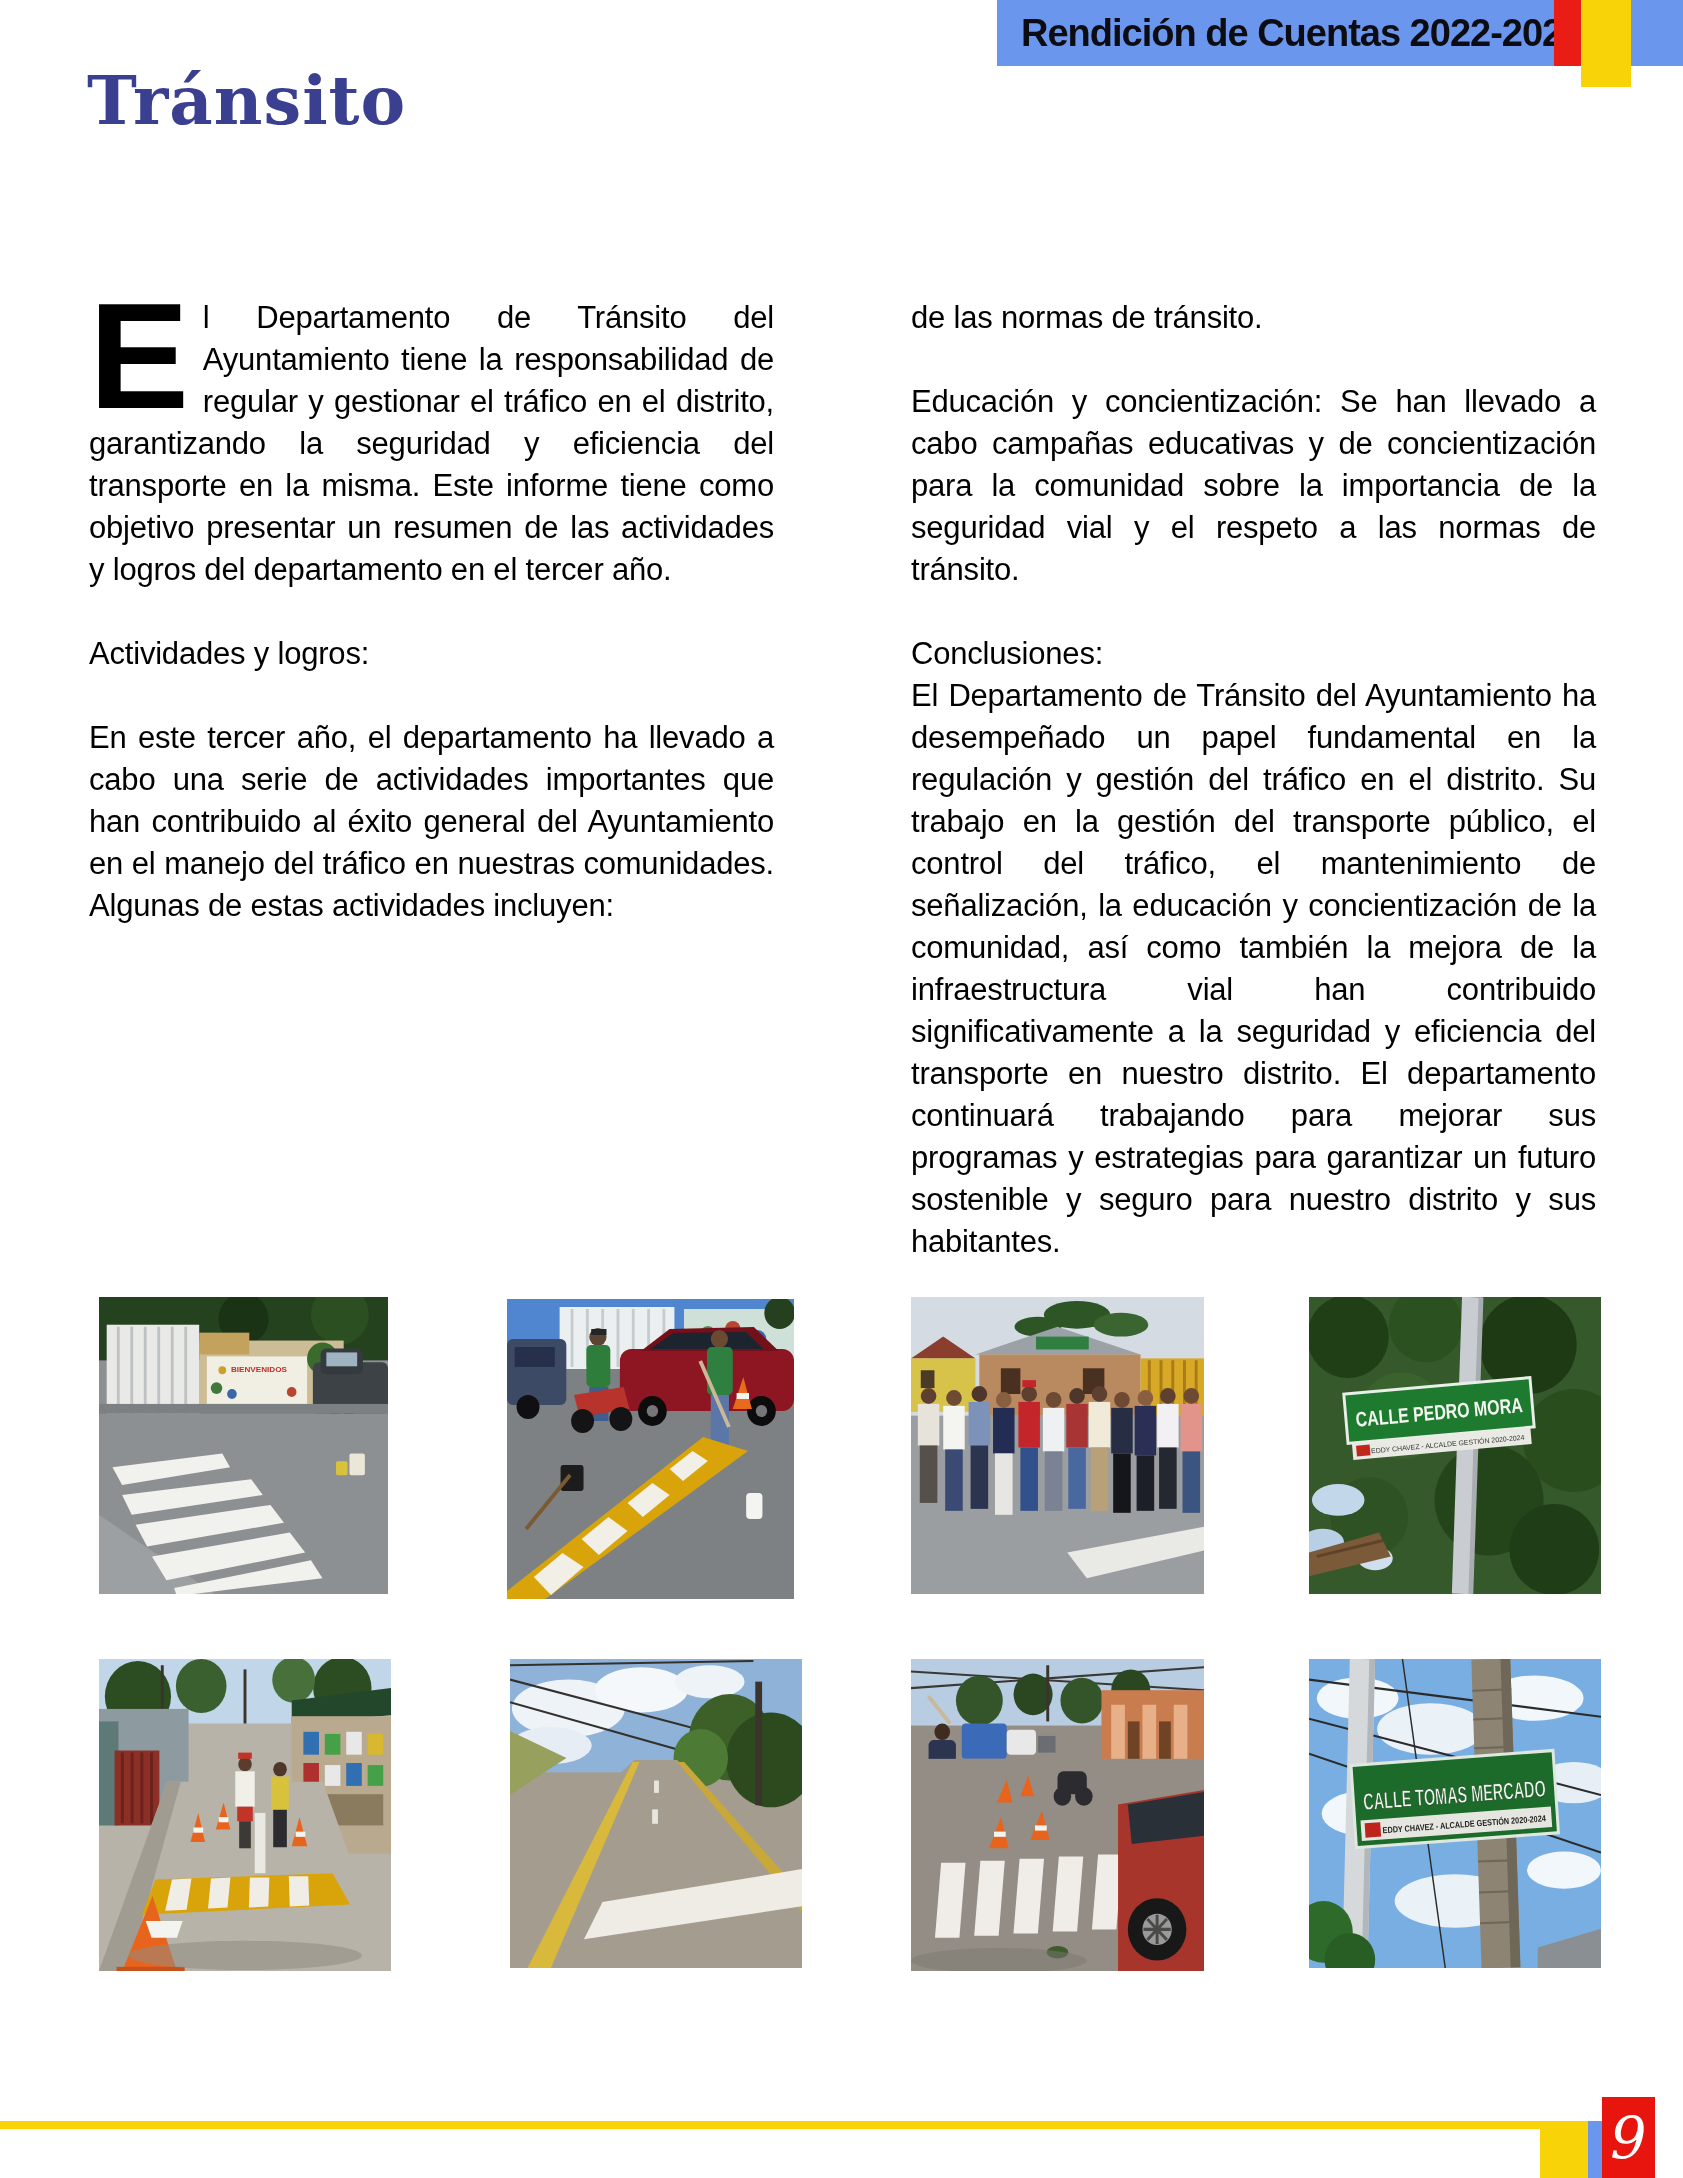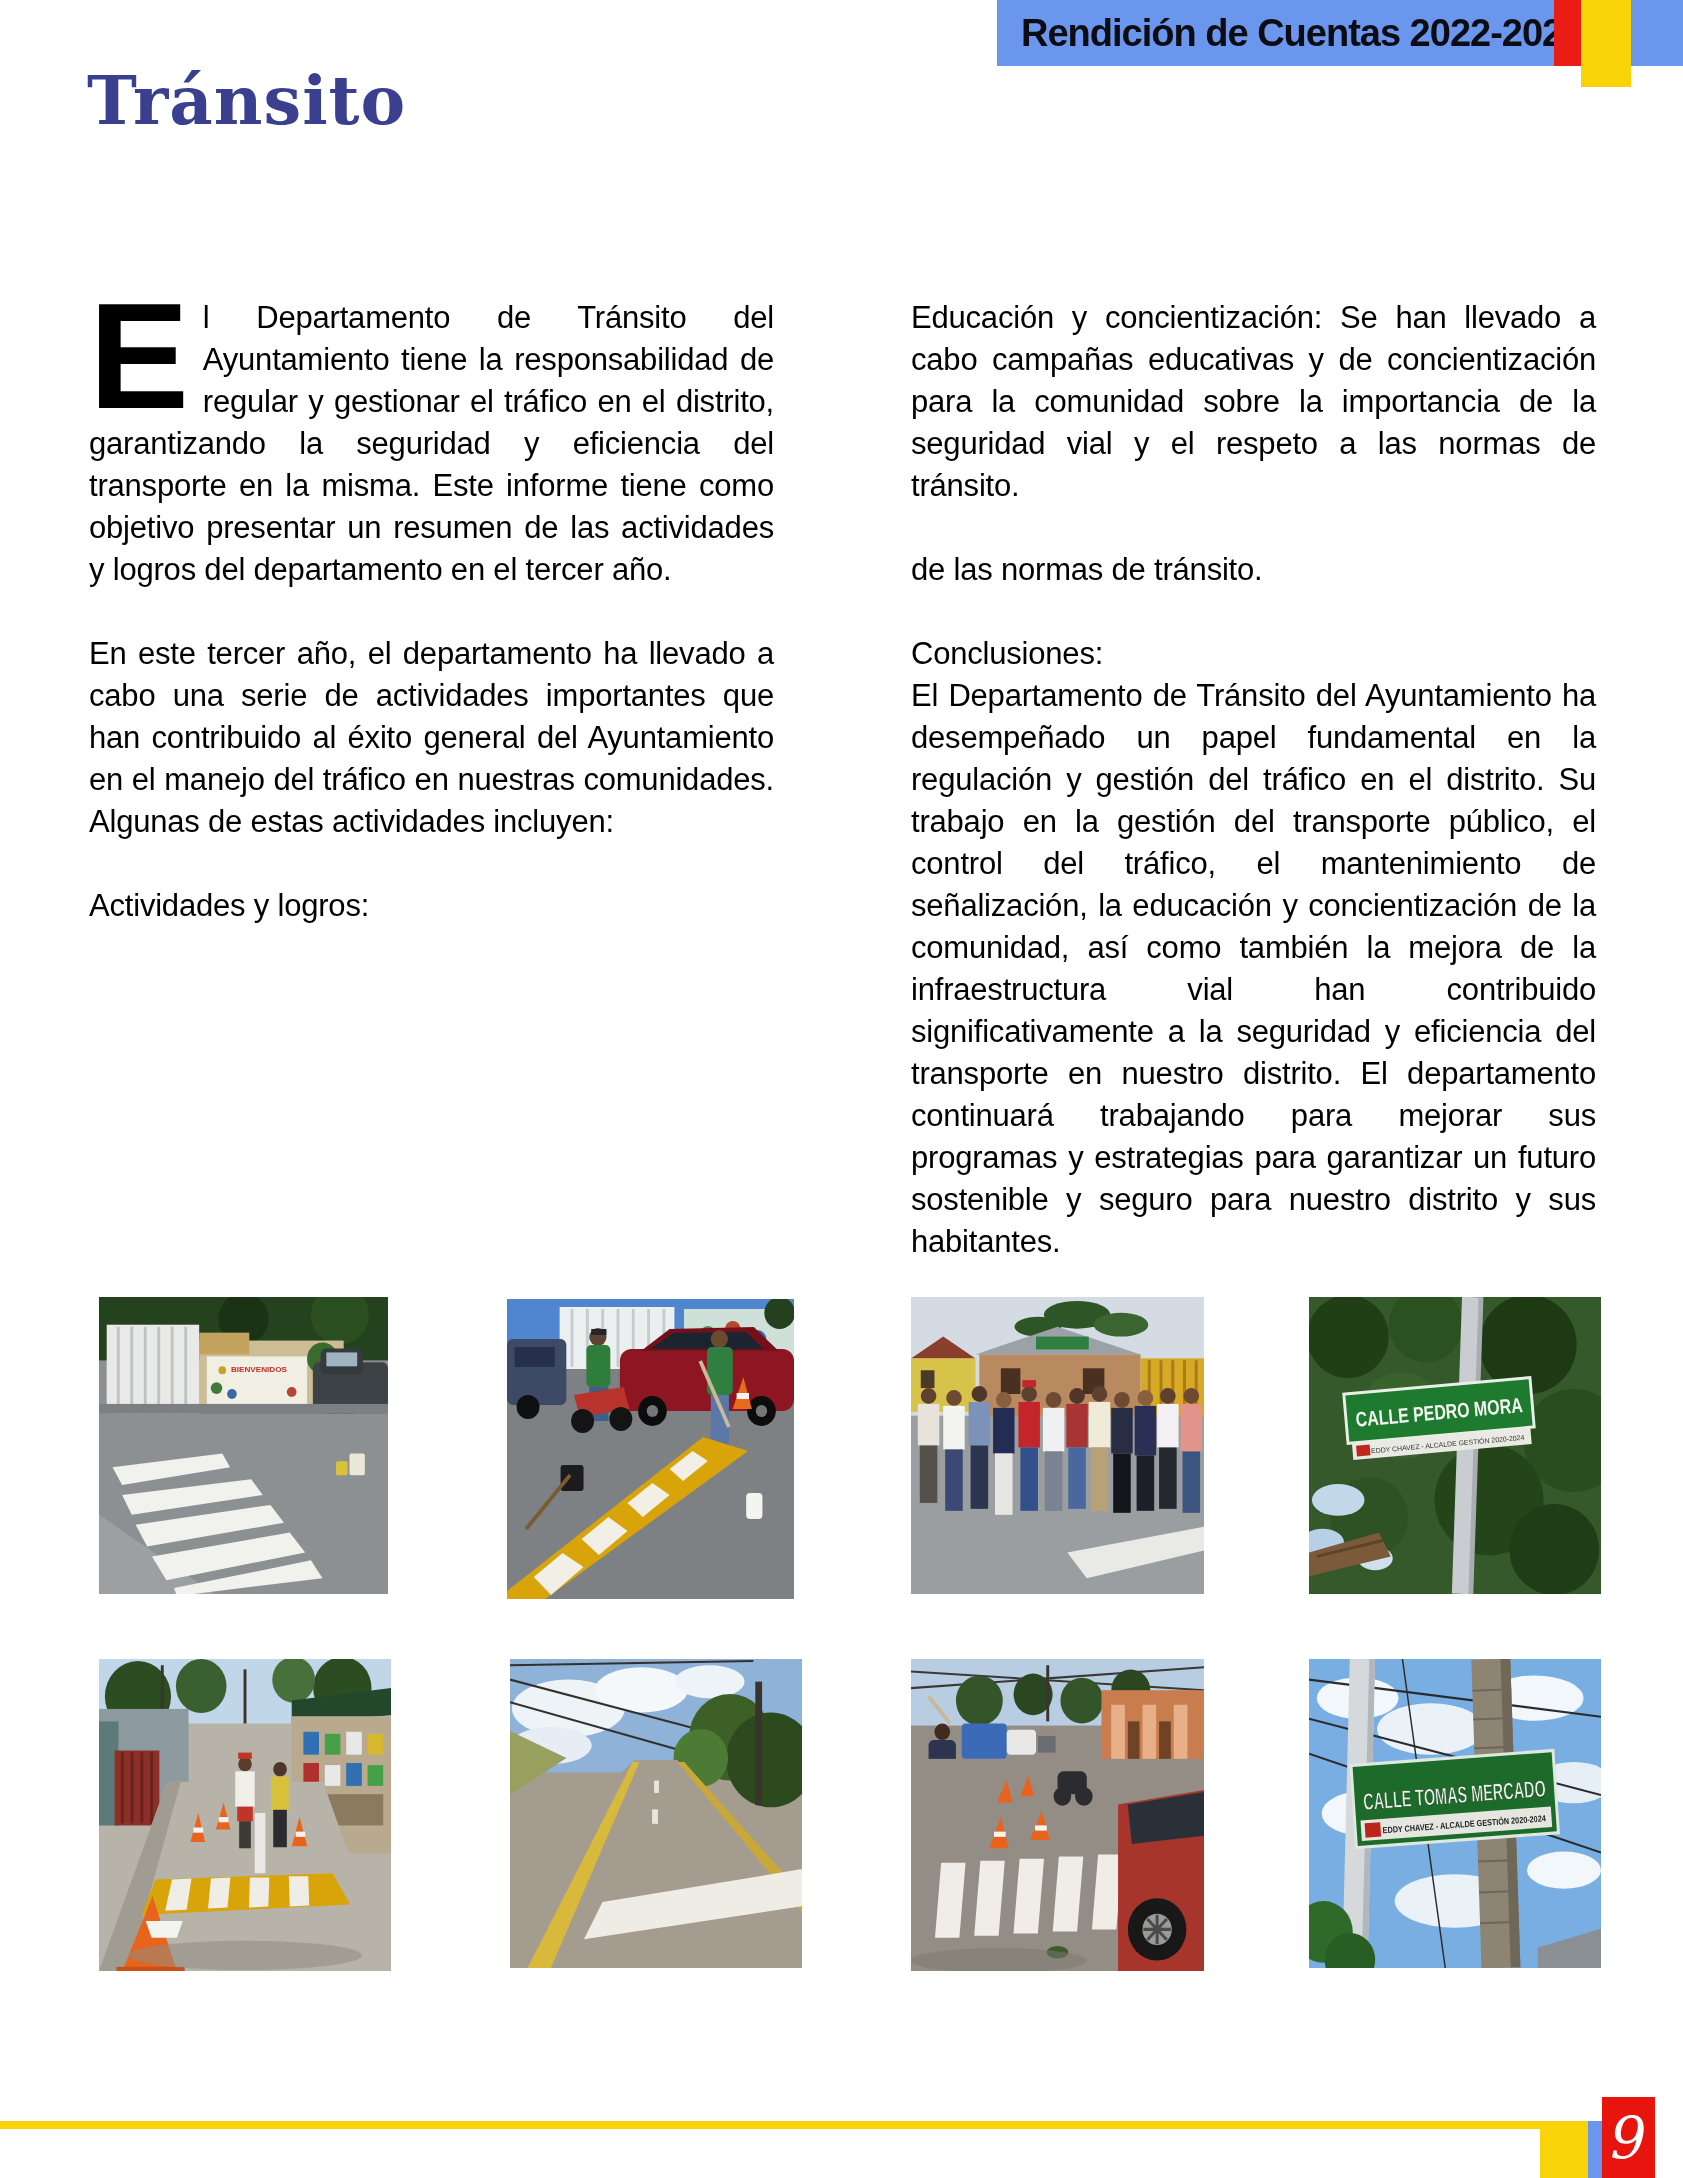--- a/index.html
+++ b/index.html
@@ -49,27 +49,27 @@
   <div class="banner">
     <span class="banner-text">Rendición de Cuentas 2022-2023</span>
   </div>
   <div class="bar-red"></div>
   <div class="bar-yellow"></div>
 
   <h1 class="page-title">Tránsito</h1>
 
   <div class="col col-left">
     <p><span class="dropcap">E</span><span>l Departamento de Tránsito del Ayuntamiento tiene la responsabilidad de regular y gestionar el tráfico en el distrito, garantizando la seguridad y eficiencia del transporte en la misma. Este informe tiene como objetivo presentar un resumen de las actividades y logros del departamento en el tercer año.</span></p>
+    <p>Actividades y logros:</p>
     <p>En este tercer año, el departamento ha llevado a cabo una serie de actividades importantes que han contribuido al éxito general del Ayuntamiento en el manejo del tráfico en nuestras comunidades. Algunas de estas actividades incluyen:</p>
-    <p>Actividades y logros:</p>
   </div>
 
   <div class="col col-right">
+    <p>de las normas de tránsito.</p>
     <p>Educación y concientización: Se han llevado a cabo campañas educativas y de concientización para la comunidad sobre la importancia de la seguridad vial y el respeto a las normas de tránsito.</p>
-    <p>de las normas de tránsito.</p>
     <p class="tight">Conclusiones:</p>
     <p class="tight">El Departamento de Tránsito del Ayuntamiento ha desempeñado un papel fundamental en la regulación y gestión del tráfico en el distrito. Su trabajo en la gestión del transporte público, el control del tráfico, el mantenimiento de señalización, la educación y concientización de la comunidad, así como también la mejora de la infraestructura vial han contribuido significativamente a la seguridad y eficiencia del transporte en nuestro distrito. El departamento continuará trabajando para mejorar sus programas y estrategias para garantizar un futuro sostenible y seguro para nuestro distrito y sus habitantes.</p>
   </div>
 
   <figure class="photo" style="left:99px;top:1297px;width:289px;height:297px;margin:0;" aria-label="Paso de cebra recién pintado frente a la entrada de una escuela">
     <svg viewBox="0 0 300 300" preserveAspectRatio="none">
       <rect x="0" y="0" width="300" height="300" fill="#8d9093"></rect>
       <rect x="0" y="0" width="300" height="64" fill="#24421e"></rect>
       <circle cx="150" cy="22" r="26" fill="#1b3315"></circle>
         <circle cx="250" cy="18" r="30" fill="#2c4f22"></circle>

